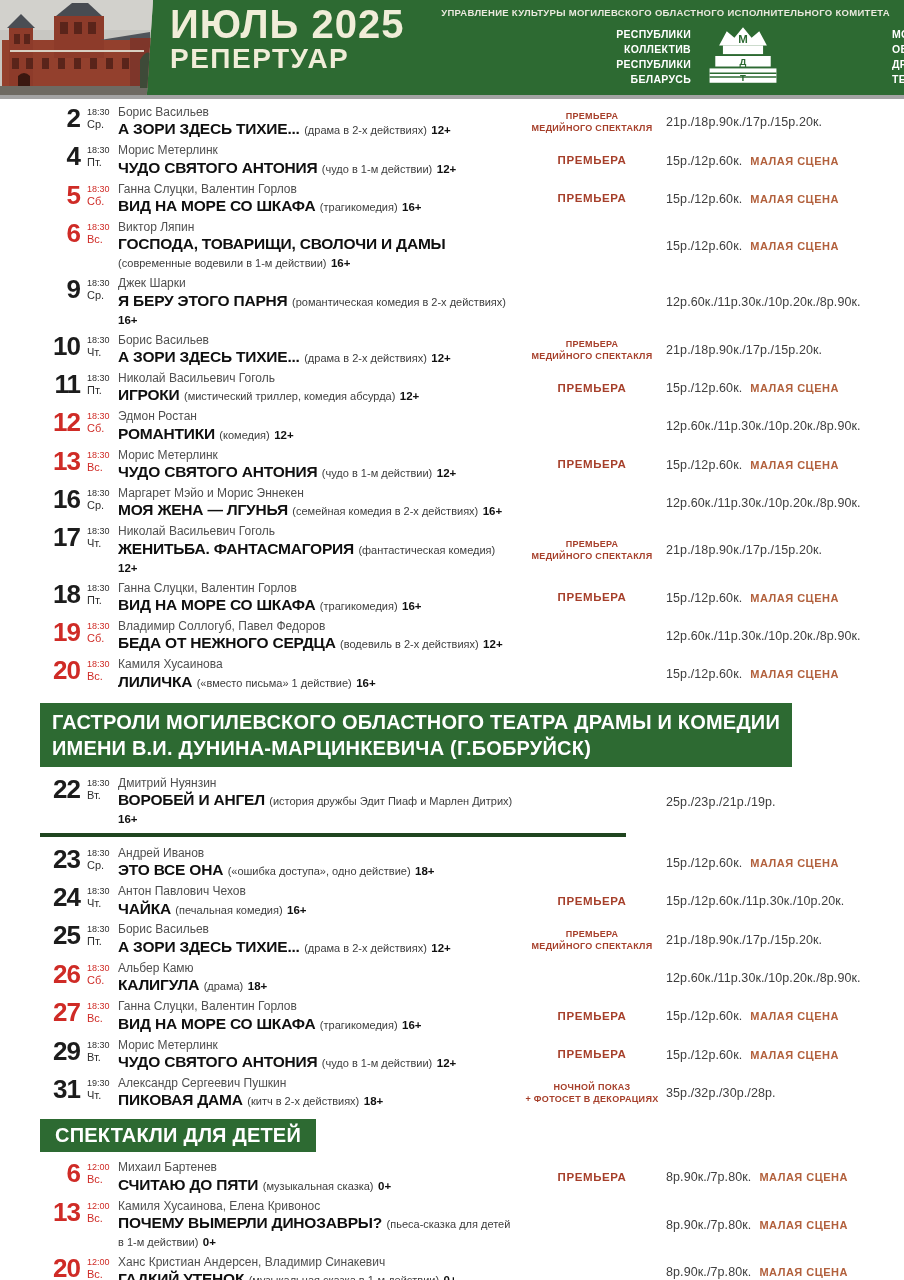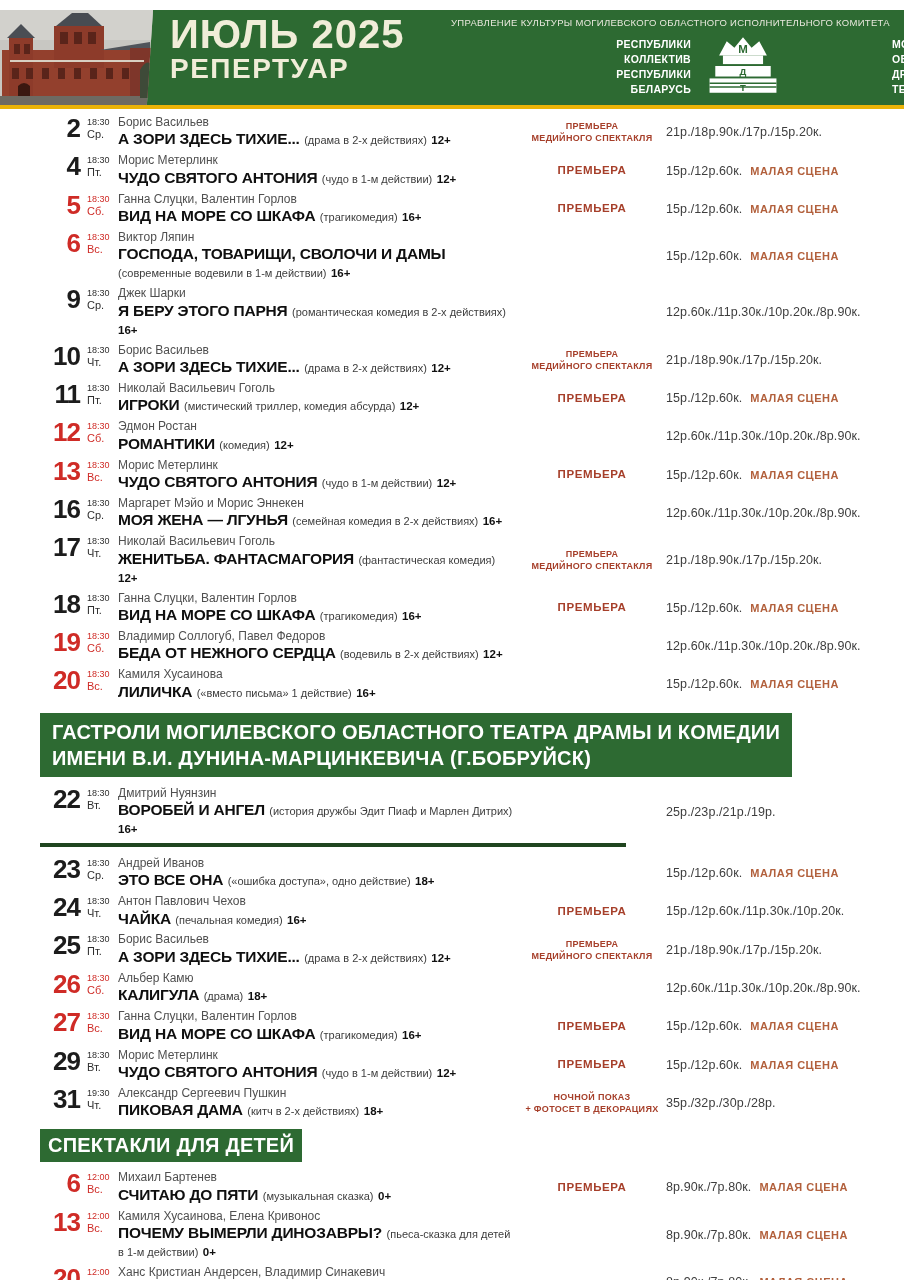--- a/index.html
+++ b/index.html
@@ -1,26 +1,26 @@
 <!DOCTYPE html>
 <html style="--green: #2d6a32; --red: #cf2b26; --premiere: #a63f2a; --stage: #b2603c;"><head>
 <meta charset="utf-8">
 <style>
   html,body{margin:0;padding:0;}
   body{
     width:904px;height:1280px;overflow:hidden;background:#ffffff;
     font-family:"Liberation Sans",sans-serif;display:flex;flex-direction:column;
   }
   
-  .hdr{position:relative;height:95px;flex:none;background:var(--green,#2d6a32);border-bottom:4px solid #eab308;margin-top:10px;}
+  .hdr{position:relative;height:95px;flex:none;background:var(--green,#2d6a32);border-bottom:4px solid #a3a3a3;}
   .photo{position:absolute;left:0;top:0;width:153px;height:95px;clip-path:polygon(0 0,100% 0,96% 100%,0 100%);}
   .htitle{position:absolute;left:170px;top:4px;color:#f0edd8;line-height:1.02;}
   .htitle .l1{font-size:40px;font-weight:bold;letter-spacing:1px;}
   .htitle .l2{font-size:28px;font-weight:bold;letter-spacing:1.5px;}
-  .dept{position:absolute;right:14px;top:7px;font-size:9.5px;color:#e9e8dd;letter-spacing:.3px;}
+  .dept{position:absolute;right:14px;top:7px;font-size:9.5px;color:#e9e8dd;letter-spacing:.3px;font-weight:bold;}
   .creds{position:absolute;right:118px;top:27px;display:flex;align-items:flex-start;gap:9px;color:#fff;}
   .cred{font-size:10.5px;font-weight:bold;line-height:15px;letter-spacing:.3px;}
   .cred.l{text-align:right;}
   .cred.r{position:absolute;left:100%;margin-left:106px;white-space:nowrap;}
   .hlogo{margin-top:-2px;}
   
   .content{flex:1;padding:7px 40px 0 40px;}
   .row{display:grid;grid-template-columns:78px 400px 148px 1fr;margin-bottom:6px;align-items:start;}
   .c-date{display:flex;gap:7px;}
   .num{width:40px;flex:none;text-align:right;font-size:26px;font-weight:bold;letter-spacing:-1px;line-height:.95;color:#1c1c1c;}
@@ -34,21 +34,21 @@
   .note{font-size:11px;color:#3d3d3d;}
   .age{font-size:11.5px;font-weight:bold;color:#101010;text-align:center;}
   .c-badge{align-self:center;text-align:center;color:var(--premiere,#a63f2a);font-weight:bold;}
   .c-badge .bline{font-size:11.5px;letter-spacing:.6px;line-height:1.3;}
   .c-badge.small .bline{font-size:9px;letter-spacing:.3px;line-height:1.35;}
   .c-right{align-self:center;display:flex;justify-content:flex-start;align-items:center;}
   .price{font-size:12.5px;color:#3e3e3e;white-space:nowrap;letter-spacing:.1px;}
   .stage{font-size:11px;font-weight:bold;color:var(--stage,#b2603c);letter-spacing:.5px;white-space:nowrap;margin-left:8px;}
   .banner{background:var(--green,#2d6a32);color:#fff;font-weight:bold;width:fit-content;}
   .banner.gastroli{font-size:20px;line-height:1.3;padding:6px 12px;margin:12px 0 10px;letter-spacing:.2px;}
-  .banner.kids{font-size:20px;padding:5px 8px;margin:10px 0 9px;letter-spacing:.2px;}
+  .banner.kids{font-size:20px;padding:5px 15px;margin:10px 0 9px;letter-spacing:.2px;}
   .sep{height:4px;background:#20451f;width:586px;margin:2px 0 10px 0;}
 </style>
 </head>
 <body>
 
 <div class="hdr">
   <svg class="photo" viewBox="0 0 153 95" preserveAspectRatio="none">
     <rect width="153" height="95" fill="#c8c7c2"></rect>
     <rect width="153" height="30" fill="#d2d1cc"></rect>
     <rect x="2" y="40" width="130" height="48" fill="#93402d"></rect>

